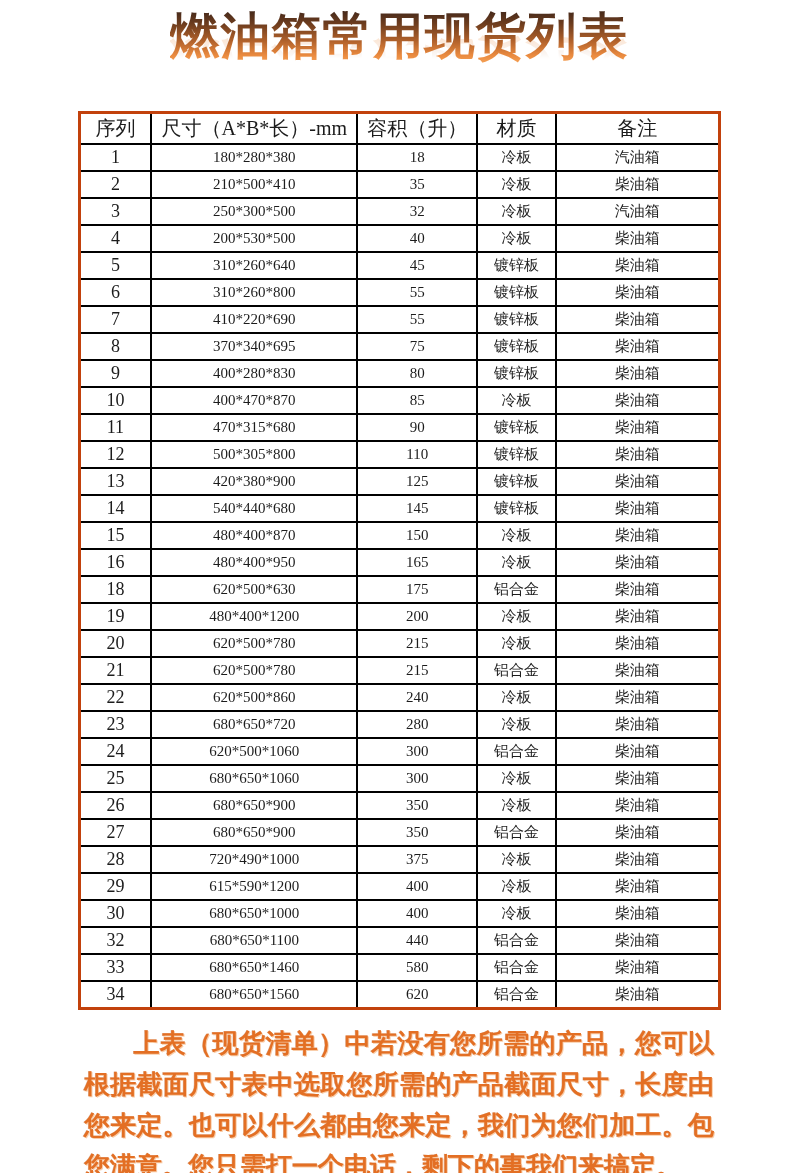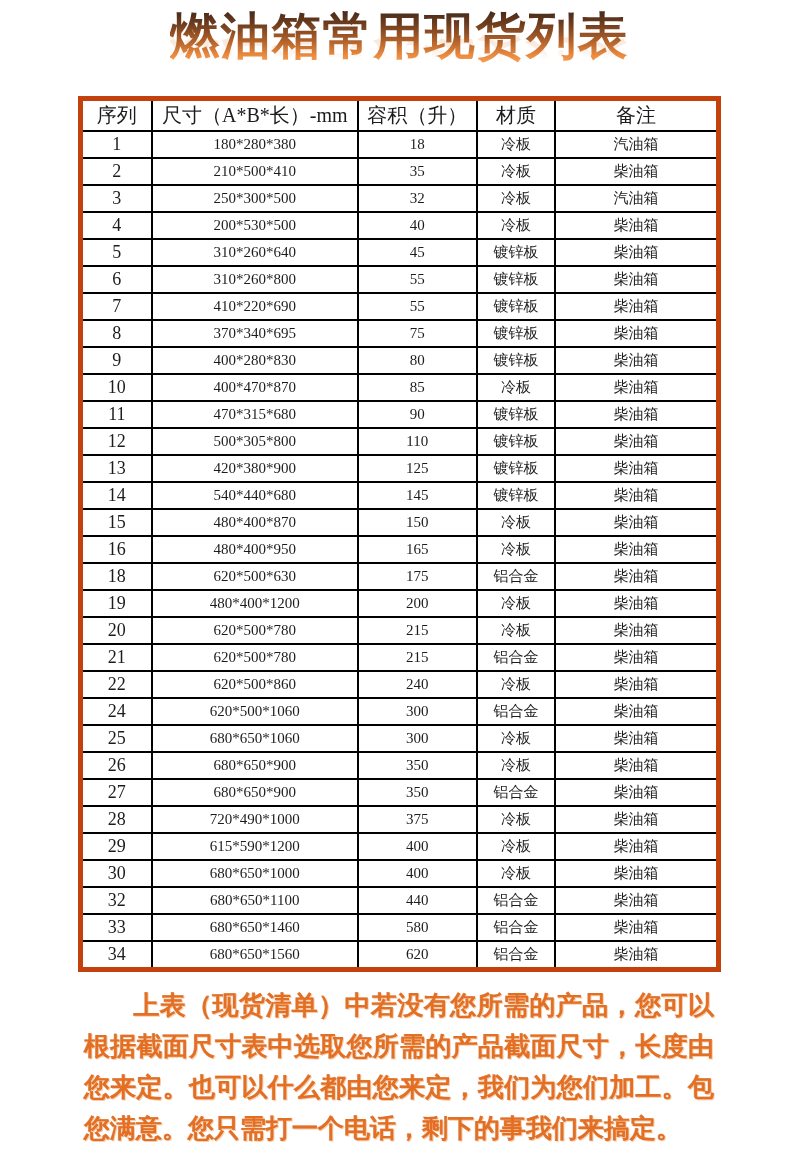--- a/index.html
+++ b/index.html
@@ -1,21 +1,21 @@
 <!DOCTYPE html>
 <html><head>
 <meta charset="utf-8">
 <style>
   * { margin:0; padding:0; box-sizing:border-box; }
   html,body { width:798px; height:1173px; background:#ffffff; overflow:hidden; }
   body { font-family:"Liberation Serif","DejaVu Serif",serif; }
 
   
   .title-wrap {
-    width:798px; height:96px;
+    width:798px; height:111px;
     text-align:center; padding-top:6px;
   }
   .page-title {
     display:inline-block;
     font-family:"Liberation Sans","DejaVu Sans",sans-serif;
     font-weight:bold;
     font-size:50px;
     line-height:60px;
     letter-spacing:1px;
     background:linear-gradient(180deg,#35221a 0%, #6e3d1e 30%, #b0612b 58%, #ea8a3f 82%, #f8a95e 100%);
@@ -25,21 +25,21 @@
     -webkit-text-fill-color:transparent;
     -webkit-box-reflect: below -34px linear-gradient(rgba(0,0,0,0) 55%, rgba(0,0,0,0.30));
   }
 
   
   table.stock {
     width:643px;
     margin:0 auto;
     border-collapse:collapse;
     table-layout:fixed;
-    border:5px solid #c2410c;
+    border:3px solid #c2410c;
   }
   table.stock col.w0 { width:11.3%; }
   table.stock col.w1 { width:32.2%; }
   table.stock col.w2 { width:18.7%; }
   table.stock col.w3 { width:12.3%; }
   table.stock col.w4 { width:25.5%; }
 
   table.stock th, table.stock td {
     border:2px solid #000;
     text-align:center;
@@ -242,20 +242,27 @@
         <td class="col4">柴油箱</td>
       </tr>
       <tr>
         <td class="col0">22</td>
         <td class="col1">620*500*860</td>
         <td class="col2">240</td>
         <td class="col3">冷板</td>
         <td class="col4">柴油箱</td>
       </tr>
       <tr>
+        <td class="col0">23</td>
+        <td class="col1">680*650*720</td>
+        <td class="col2">280</td>
+        <td class="col3">冷板</td>
+        <td class="col4">柴油箱</td>
+      </tr>
+      <tr>
         <td class="col0">24</td>
         <td class="col1">620*500*1060</td>
         <td class="col2">300</td>
         <td class="col3">铝合金</td>
         <td class="col4">柴油箱</td>
       </tr>
       <tr>
         <td class="col0">25</td>
         <td class="col1">680*650*1060</td>
         <td class="col2">300</td>

